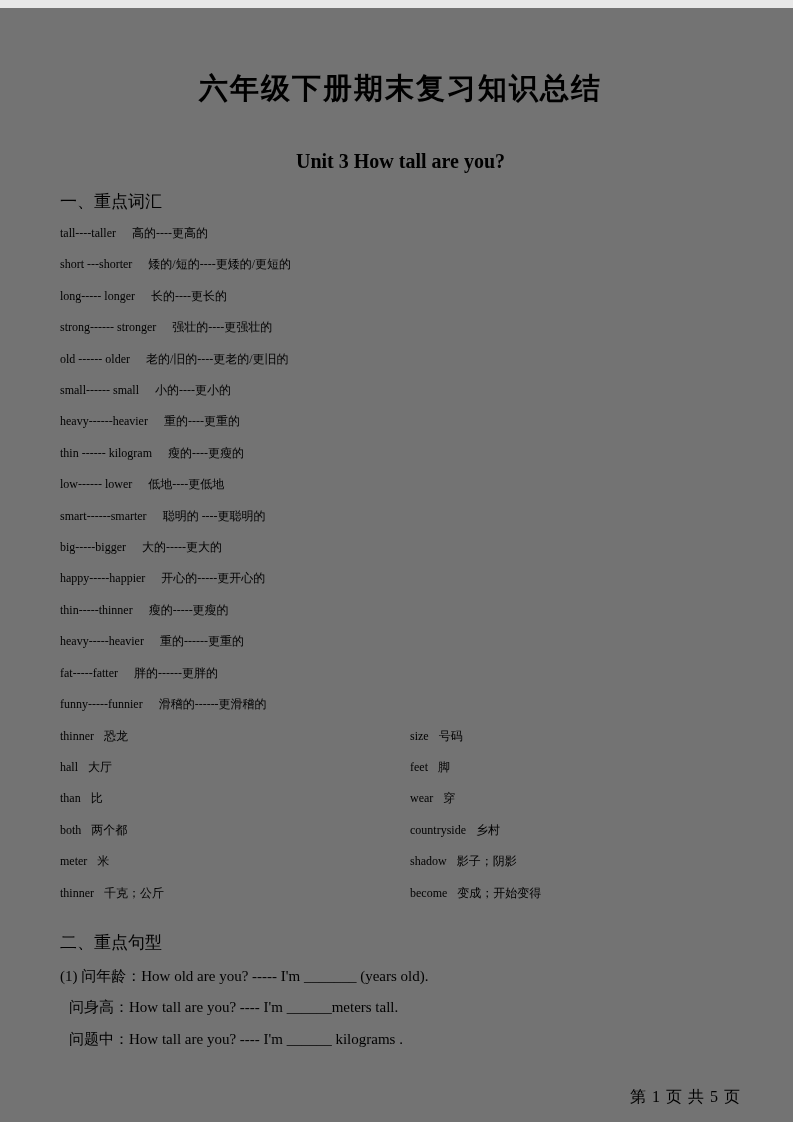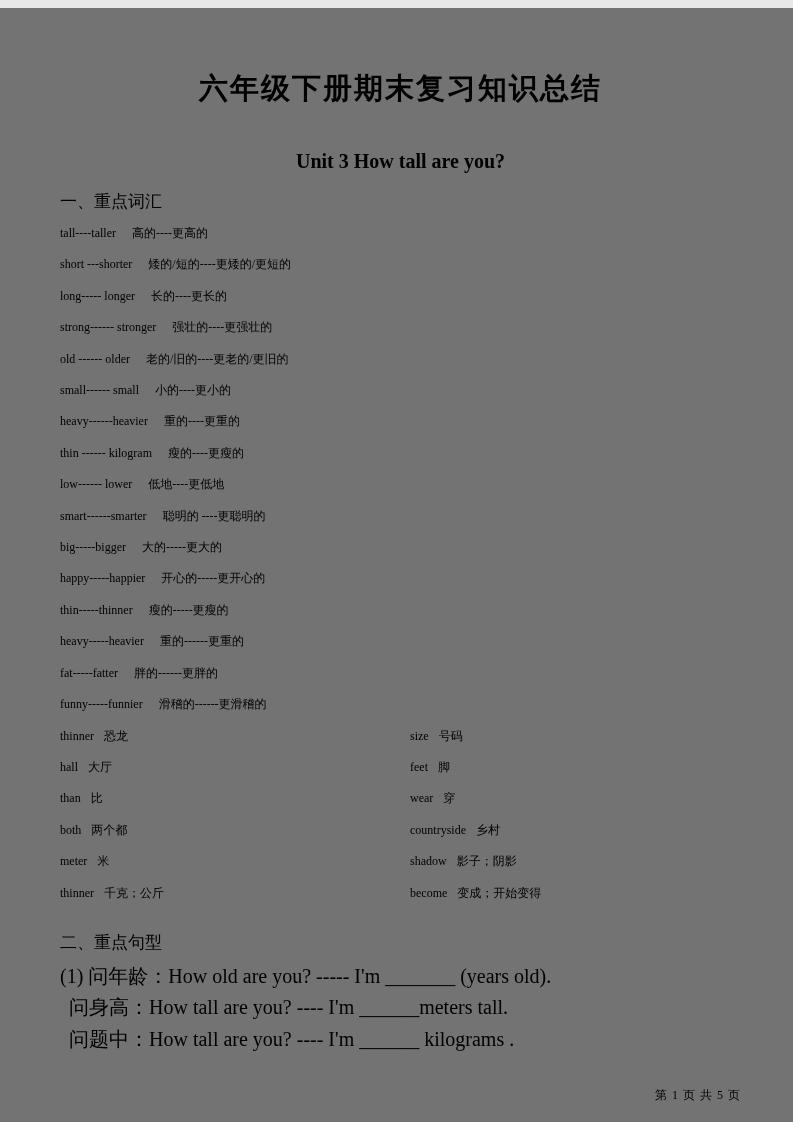--- a/index.html
+++ b/index.html
@@ -45,30 +45,30 @@
     line-height: 31.4px;
     white-space: pre;
   }
   .row .zh { margin-left: 16px; }
   .row.cols { display: flex; }
   .row.cols .cell-left { width: 350px; }
   .row.cols .zh2 { margin-left: 10px; }
   .section2 { margin-top: 22px; }
   .s2-lines { margin-top: 6px; }
   .s2-line {
-    font-size: 20px;
+    font-size: 15px;
     line-height: 31.4px;
     white-space: pre;
   }
   .s2-line.indent { padding-left: 9px; }
   .footer {
     position: absolute;
     top: 1079px;
     right: 52px;
-    font-size: 12px;
+    font-size: 16px;
     font-family: "Liberation Serif", "DejaVu Serif", serif;
     letter-spacing: 1px;
   }
 </style>
 </head>
 <body>
 
 <div class="page">
   <div class="content">
 

